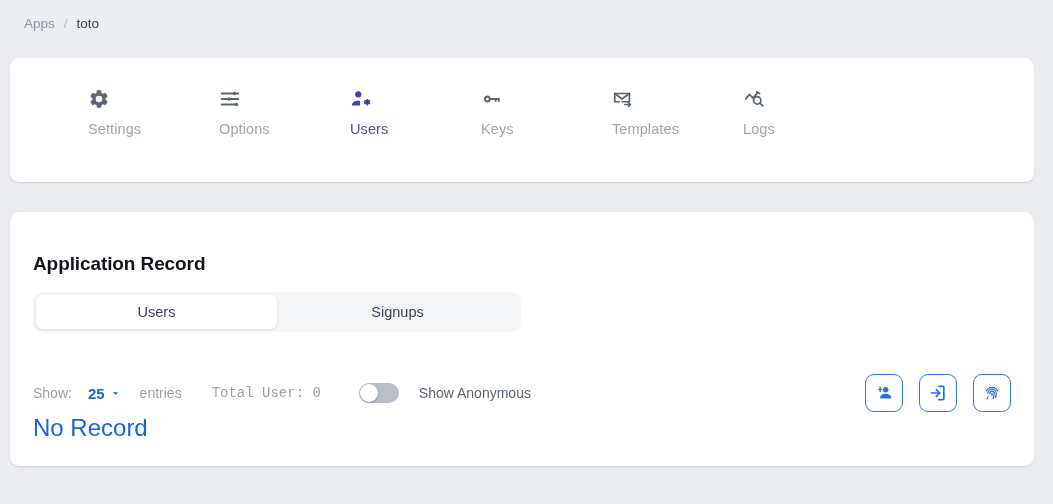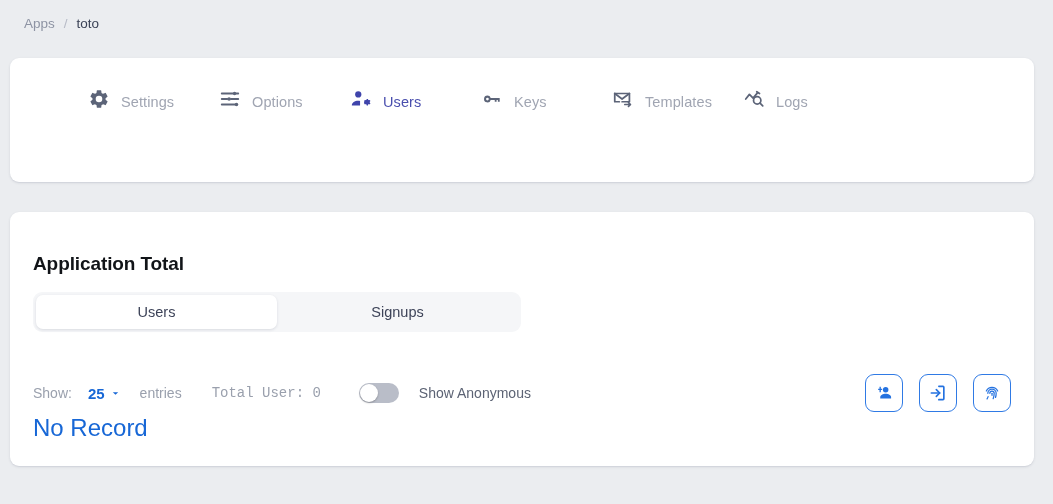--- a/index.html
+++ b/index.html
@@ -69,22 +69,22 @@
     left: 0;
     top: 30px;
     width: 100%;
     display: flex;
     padding-left: 78px;
     box-sizing: border-box;
   }
   .tab {
     width: 131px;
     display: flex;
-    flex-direction: row;
-    align-items: flex-end;
+    flex-direction: column;
+    align-items: flex-start;
     gap: 11px;
     cursor: pointer;
     user-select: none;
   }
   .tab .tab-icon {
     display: block;
     height: 22px;
     color: #5c6478;
   }
   .tab .tab-icon svg { display: block; }
@@ -327,21 +327,21 @@
           </svg>
         </span>
         <span class="tab-label">Logs</span>
       </div>
 
     </div>
   </section>
 
   <section class="card" id="users-card">
 
-    <h1 class="card-title">Application Total</h1>
+    <h1 class="card-title">Application Record</h1>
 
     <div class="segmented">
       <button class="seg-btn active">Users</button>
       <button class="seg-btn">Signups</button>
     </div>
 
     <div class="search-wrap">
       
       
       

